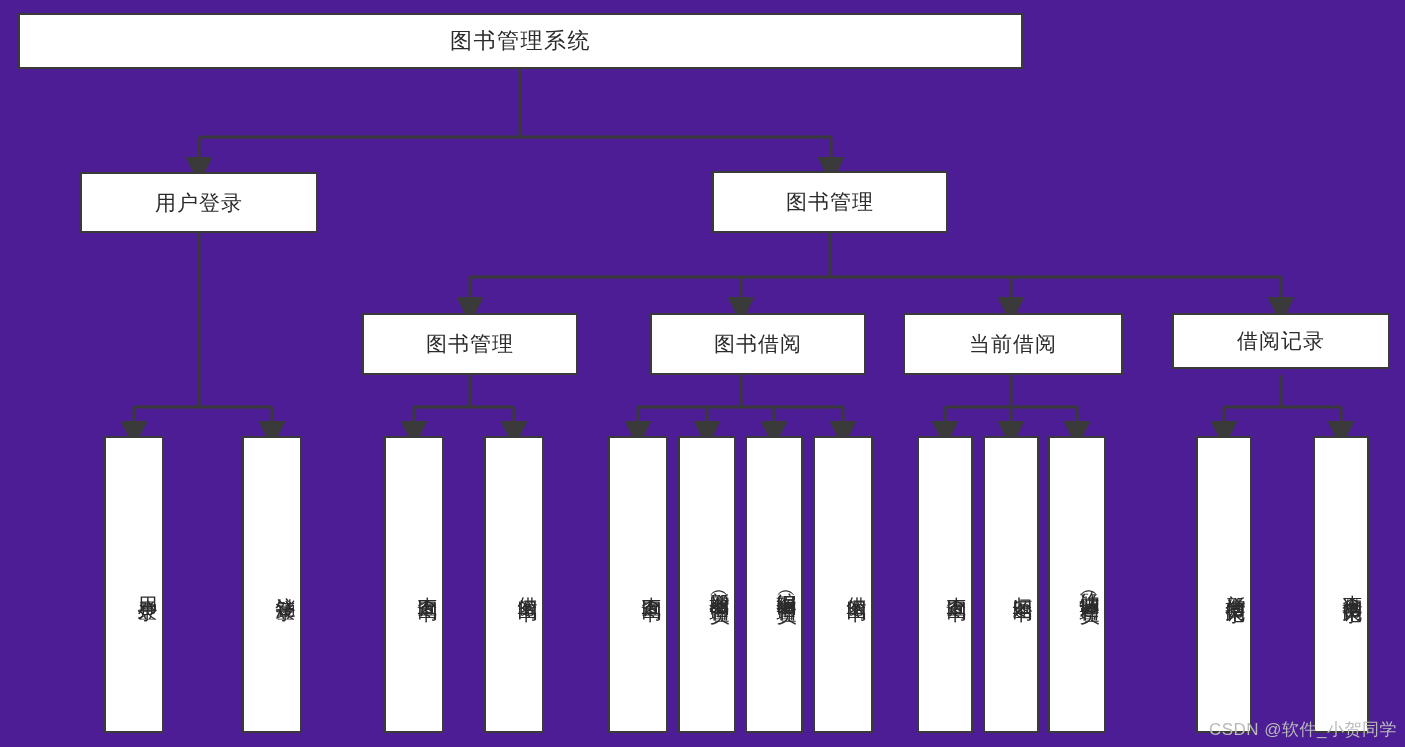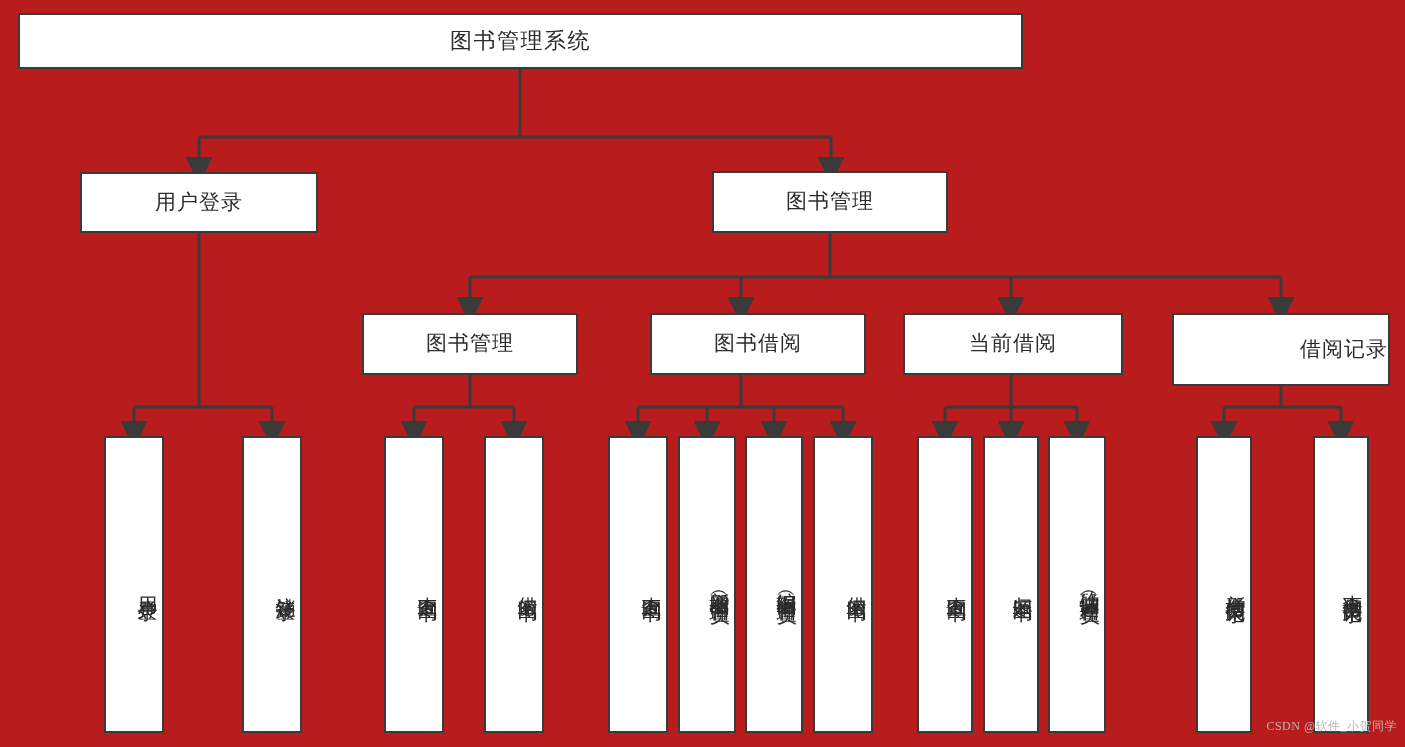--- a/index.html
+++ b/index.html
@@ -7,23 +7,22 @@
     padding: 0;
     background: #ffffff;
   }
   body {
     font-family: "Liberation Sans", "DejaVu Sans", sans-serif;
   }
   #canvas {
     position: relative;
     width: 1405px;
     height: 747px;
-    background: #b91c1c;
+    background: #4c1d95;
     overflow: hidden;
-    font-family: Liberation Serif, serif;
   }
   #edges {
     position: absolute;
     left: 0;
     top: 0;
     width: 1405px;
     height: 747px;
     pointer-events: none;
   }
   .node {
@@ -56,22 +55,22 @@
     writing-mode: vertical-rl;
     text-orientation: upright;
   }
   .node.title {
     font-size: 22px;
     letter-spacing: 1.5px;
   }
   #watermark {
     position: absolute;
     right: 8px;
-    bottom: 12px;
-    font-size: 12px;
+    bottom: 6px;
+    font-size: 17px;
     color: #b9b9b9;
     letter-spacing: 0.5px;
     white-space: nowrap;
   }
 </style>
 </head>
 <body>
 
 <div id="canvas">
 
@@ -142,21 +141,21 @@
   </div>
 
   <div class="node h" style="left:633px; top:313px; width:216px; height:62px;margin-left:17px;">
     <span>图书借阅</span>
   </div>
 
   <div class="node h" style="left:903px; top:313px; width:220px; height:62px;">
     <span>当前借阅</span>
   </div>
 
-  <div class="node h" style="left:1172px; top:313px; width:218px; height:73px;justify-content:flex-end;">
+  <div class="node h" style="left:1172px; top:313px; width:218px; height:56px;">
     <span>借阅记录</span>
   </div>
 
   <div class="node v" style="left:104px; top:436px; width:60px; height:297px;">
     <span>用户登录</span>
   </div>
 
   <div class="node v" style="left:242px; top:436px; width:60px; height:297px;">
     <span>注销登录</span>
   </div>

